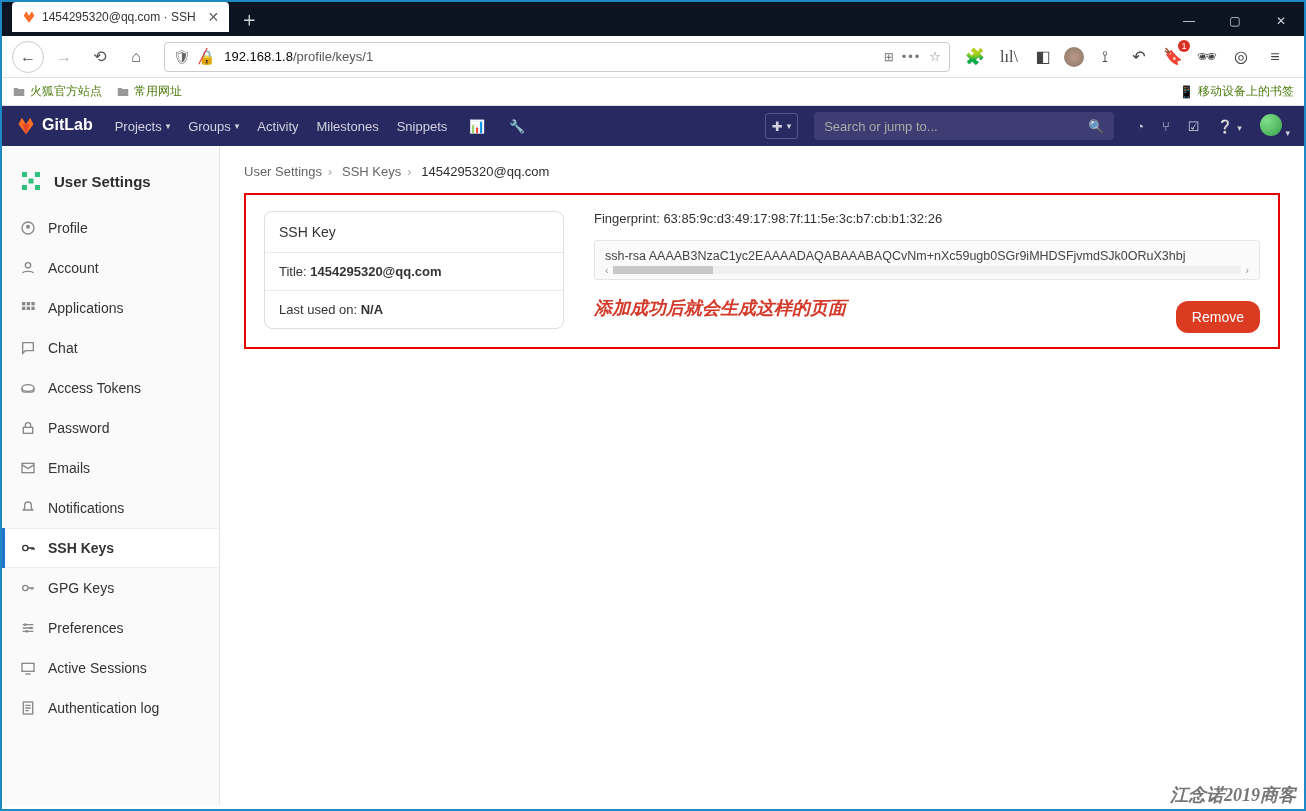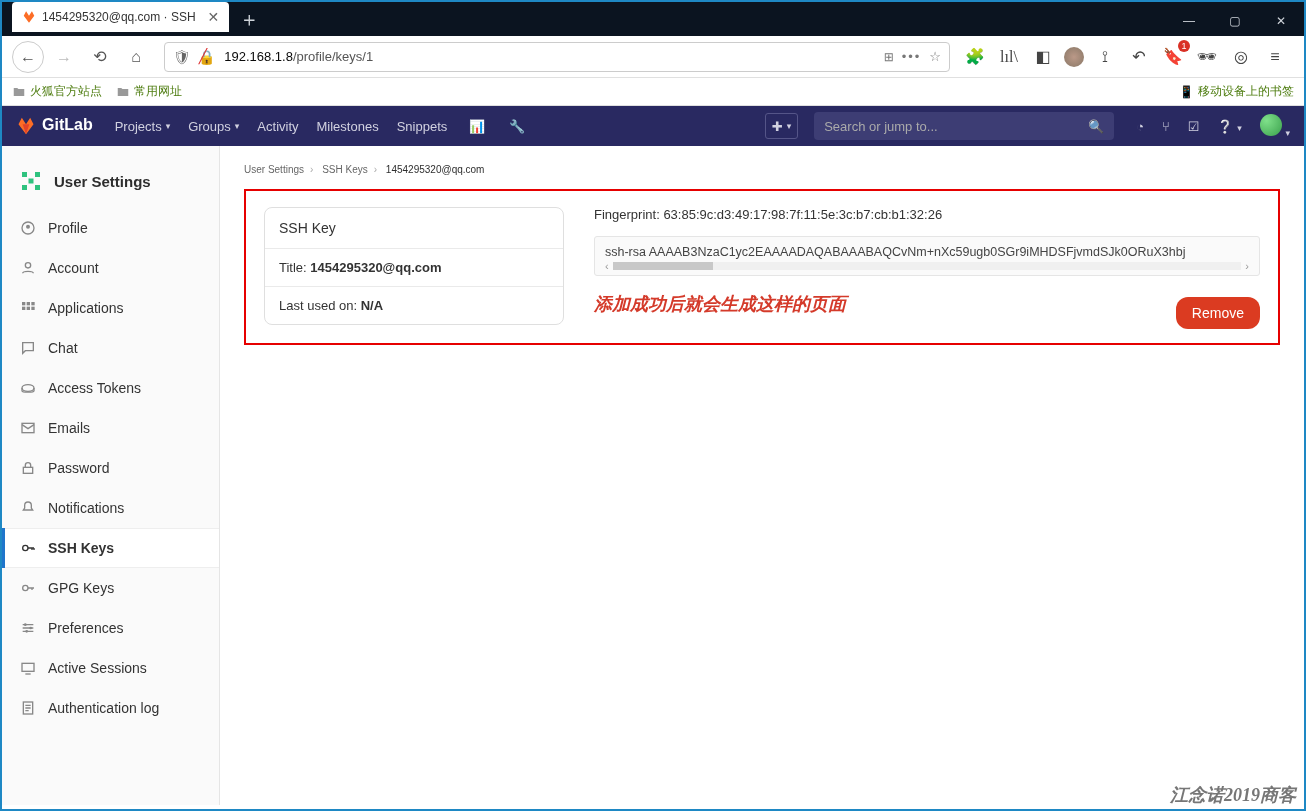--- a/index.html
+++ b/index.html
@@ -48,21 +48,21 @@
 
   
   .gl-body { display:flex; height:calc(100% - 34px - 42px - 28px - 40px - 4px); }
   .sidebar { width:218px; border-right:1px solid #e5e5e5; background:#fafafa; padding-top:14px; overflow-y:auto; }
   .sb-title { display:flex; align-items:center; gap:10px; padding:8px 16px 14px; font-weight:600; color:#2e2e2e; font-size:15px; }
   .sb-title-icon { width:26px; height:26px; display:flex; align-items:center; justify-content:center; }
   .sb-item { display:flex; align-items:center; gap:12px; padding:12px 18px; color:#333; font-size:14px; cursor:pointer; }
   .sb-item.active { background:#fff; border-left:3px solid #1f75cb; font-weight:700; padding-left:15px; box-shadow: inset 0 -1px 0 #eee, inset 0 1px 0 #eee;}
   .sb-item svg, .sb-item .sbi { width:16px; height:16px; color:#666; }
   .content { flex:1; padding:12px 24px 24px; position:relative; }
-  .breadcrumb { font-size:10px; color:#666; padding:6px 0 14px; }
+  .breadcrumb { font-size:13px; color:#666; padding:6px 0 14px; }
   .breadcrumb a { color:#666; text-decoration:none; }
   .breadcrumb .sep { margin:0 6px; color:#aaa; }
   .bc-current { color:#2e2e2e; font-weight:500; }
 
   .red-frame { border:2px solid #e60000; padding:16px 18px 18px; display:flex; gap:30px; position:relative; }
   .card { width:300px; border:1px solid #dfdfdf; border-radius:8px; }
   .card-h { padding:12px 14px; border-bottom:1px solid #eaeaea; color:#333; font-size:14px; }
   .card-row { padding:11px 14px; border-bottom:1px solid #eaeaea; font-size:13px; color:#333; }
   .card-row:last-child { border-bottom:none; }
   .card-row b { font-weight:700; }
@@ -235,31 +235,31 @@
       </div>
     <div class="sb-item">
         <svg class="sbi" viewBox="0 0 24 24">
           <ellipse cx="12" cy="12" rx="9" ry="5" fill="none" stroke="#888" stroke-width="2"></ellipse>
           <path d="M3 12v4c0 3 18 3 18 0v-4" fill="none" stroke="#888" stroke-width="2"></path>
         </svg>
         <span>Access Tokens</span>
       </div>
     <div class="sb-item">
         <svg class="sbi" viewBox="0 0 24 24">
+          <rect x="5" y="11" width="14" height="9" fill="none" stroke="#888" stroke-width="2"></rect>
+          <path d="M8 11V8a4 4 0 018 0v3" fill="none" stroke="#888" stroke-width="2"></path>
+        </svg>
+        <span>Password</span>
+      </div>
+    <div class="sb-item">
+        <svg class="sbi" viewBox="0 0 24 24">
           <rect x="3" y="5" width="18" height="14" fill="none" stroke="#888" stroke-width="2"></rect>
           <path d="M3 7l9 6 9-6" fill="none" stroke="#888" stroke-width="2"></path>
         </svg>
         <span>Emails</span>
-      </div>
-    <div class="sb-item">
-        <svg class="sbi" viewBox="0 0 24 24">
-          <rect x="5" y="11" width="14" height="9" fill="none" stroke="#888" stroke-width="2"></rect>
-          <path d="M8 11V8a4 4 0 018 0v3" fill="none" stroke="#888" stroke-width="2"></path>
-        </svg>
-        <span>Password</span>
       </div>
     <div class="sb-item">
         <svg class="sbi" viewBox="0 0 24 24">
           <path d="M12 3a5 5 0 00-5 5v4l-2 3h14l-2-3V8a5 5 0 00-5-5z" fill="none" stroke="#888" stroke-width="2"></path>
         </svg>
         <span>Notifications</span>
       </div>
     <div class="sb-item active">
         <svg class="sbi" viewBox="0 0 24 24">
           <circle cx="8" cy="12" r="4" fill="none" stroke="#333" stroke-width="2"></circle>

